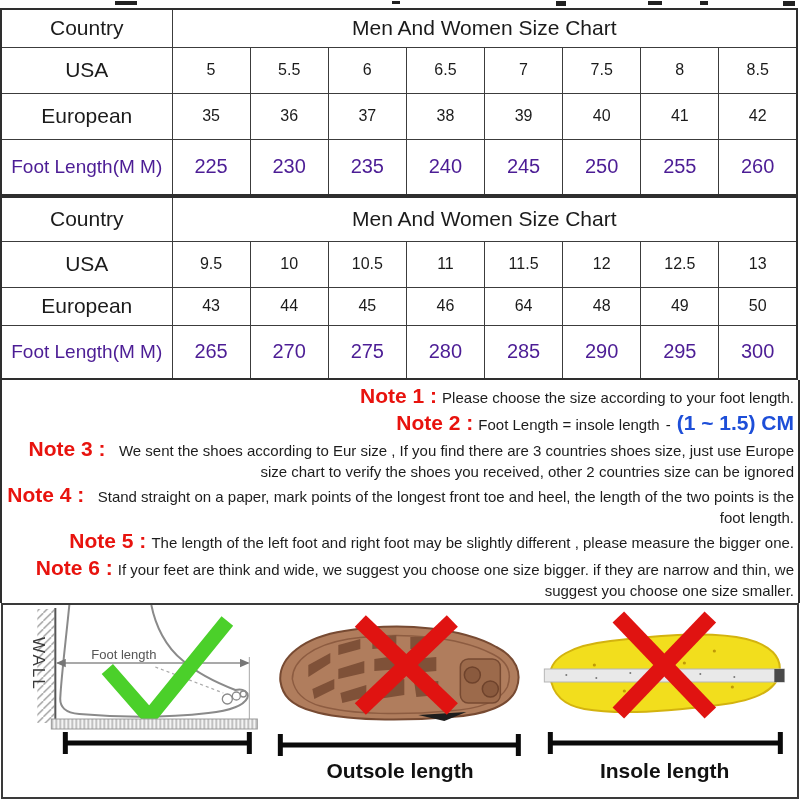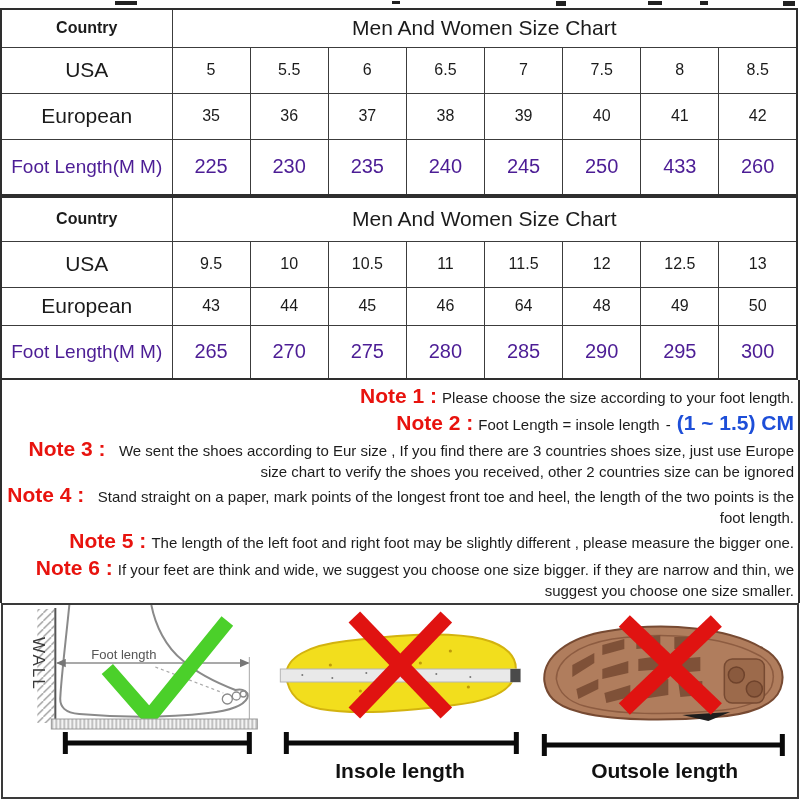--- a/index.html
+++ b/index.html
@@ -14,21 +14,21 @@
 
   
   table.size-table{
     border-collapse:collapse;table-layout:fixed;width:798px;
     border:2px solid #2e2e2e;flex:0 0 auto;
   }
   table.size-table td{
     border:1px solid #3c3c3c;text-align:center;vertical-align:middle;
     padding:0;overflow:hidden;white-space:nowrap;
   }
-  td.hdr-country{font-size:16px;font-weight:bold;}
+  td.hdr-country{font-size:21px;}
   td.hdr-title{font-size:21px;}
   tr.r-hdr1{height:38px;}
   tr.r-hdr2{height:44px;}
   tr.r-size{height:46px;margin-top:48px;}
   tr.r-euro1{height:46px;}
   tr.r-euro2{height:38px;}
   tr.r-foot1{height:56px;}
   tr.r-foot2{height:54px;}
   td.row-label{font-size:21px;}
   td.num{font-size:16px;}
@@ -108,21 +108,21 @@
     <td class="num">42</td>
   </tr>
   <tr class="r-foot1">
     <td class="foot-label">Foot Length(M M)</td>
     <td class="foot-num">225</td>
     <td class="foot-num">230</td>
     <td class="foot-num">235</td>
     <td class="foot-num">240</td>
     <td class="foot-num">245</td>
     <td class="foot-num">250</td>
-    <td class="foot-num">433</td>
+    <td class="foot-num">255</td>
     <td class="foot-num">260</td>
   </tr>
 </tbody>
   </table>
 
 <table class="size-table">
   <colgroup>
       <col style="width:171px">
       <col>
       <col>
@@ -234,49 +234,20 @@
       <rect x="48" y="114" width="206" height="10" fill="url(#ticks)"></rect>
 
       <line x1="62" y1="138" x2="246" y2="138" stroke="#0a0a0a" stroke-width="5"></line>
       <line x1="62" y1="127" x2="62" y2="149" stroke="#0a0a0a" stroke-width="5"></line>
       <line x1="246" y1="127" x2="246" y2="149" stroke="#0a0a0a" stroke-width="5"></line>
     </svg>
   </div>
 
   <div class="fig">
     <svg viewBox="0 0 264 152">
-      <path d="M18,72 C16,52 42,40 78,36 C130,30 180,26 214,34 C238,40 250,52 247,68 C244,86 222,96 186,100 C140,106 86,110 52,104 C30,100 20,88 18,72 Z" fill="#f2de1d" stroke="#d3b30f" stroke-width="2"></path>
-      <circle cx="120" cy="48" r="1.6" fill="#bf9a08"></circle>
-      <circle cx="152" cy="58" r="1.6" fill="#bf9a08"></circle>
-      <circle cx="182" cy="46" r="1.6" fill="#bf9a08"></circle>
-      <circle cx="92" cy="86" r="1.6" fill="#bf9a08"></circle>
-      <circle cx="200" cy="82" r="1.6" fill="#bf9a08"></circle>
-      <circle cx="62" cy="60" r="1.6" fill="#bf9a08"></circle>
-
-      <rect x="12" y="64" width="240" height="13" fill="#e9e9e9" stroke="#b5b5b5" stroke-width="1"></rect>
-      <rect x="242" y="64" width="10" height="13" fill="#4a4a4a"></rect>
-      <circle cx="34" cy="70" r="1" fill="#777"></circle>
-      <circle cx="64" cy="73" r="1" fill="#777"></circle>
-      <circle cx="98" cy="68" r="1" fill="#777"></circle>
-      <circle cx="134" cy="72" r="1" fill="#777"></circle>
-      <circle cx="168" cy="69" r="1" fill="#777"></circle>
-      <circle cx="202" cy="72" r="1" fill="#777"></circle>
-
-      <line x1="86" y1="12" x2="178" y2="108" stroke="#e01311" stroke-width="16"></line>
-      <line x1="178" y1="12" x2="86" y2="108" stroke="#e01311" stroke-width="16"></line>
-
-      <line x1="18" y1="138" x2="248" y2="138" stroke="#0a0a0a" stroke-width="5"></line>
-      <line x1="18" y1="127" x2="18" y2="149" stroke="#0a0a0a" stroke-width="5"></line>
-      <line x1="248" y1="127" x2="248" y2="149" stroke="#0a0a0a" stroke-width="5"></line>
-    </svg>
-    <div class="fig-caption">Insole length</div>
-  </div>
-
-  <div class="fig">
-    <svg viewBox="0 0 264 152">
       <path d="M12,76 C10,52 36,32 76,26 C136,16 196,24 228,42 C248,52 254,68 248,84 C242,100 218,110 182,112 C136,116 76,116 44,106 C22,100 14,90 12,76 Z" fill="#b07d5d" stroke="#774a32" stroke-width="2"></path>
       <path d="M24,74 C24,56 44,40 80,34 C134,26 190,32 222,48 C240,56 244,68 239,82 C232,96 212,104 180,106 C138,110 84,110 52,101 C34,96 26,86 24,74 Z" fill="none" stroke="#8d5c41" stroke-width="1.5"></path>
 
       <polygon points="40,60 62,48 62,58 40,72" fill="#7f5138"></polygon>
       <polygon points="44,84 66,74 66,84 46,94" fill="#7f5138"></polygon>
       <polygon points="70,40 92,34 92,44 70,50" fill="#7f5138"></polygon>
       <polygon points="70,64 96,56 96,68 70,74" fill="#7f5138"></polygon>
       <polygon points="72,88 98,80 98,92 74,98" fill="#7f5138"></polygon>
       <polygon points="104,34 128,30 128,42 104,44" fill="#7f5138"></polygon>
       <polygon points="106,54 134,50 134,64 106,66" fill="#7f5138"></polygon>
@@ -292,13 +263,42 @@
       <line x1="92" y1="16" x2="184" y2="104" stroke="#e01311" stroke-width="16"></line>
       <line x1="184" y1="16" x2="92" y2="104" stroke="#e01311" stroke-width="16"></line>
 
       <line x1="12" y1="140" x2="250" y2="140" stroke="#0a0a0a" stroke-width="5"></line>
       <line x1="12" y1="129" x2="12" y2="151" stroke="#0a0a0a" stroke-width="5"></line>
       <line x1="250" y1="129" x2="250" y2="151" stroke="#0a0a0a" stroke-width="5"></line>
     </svg>
     <div class="fig-caption">Outsole length</div>
   </div>
 
+  <div class="fig">
+    <svg viewBox="0 0 264 152">
+      <path d="M18,72 C16,52 42,40 78,36 C130,30 180,26 214,34 C238,40 250,52 247,68 C244,86 222,96 186,100 C140,106 86,110 52,104 C30,100 20,88 18,72 Z" fill="#f2de1d" stroke="#d3b30f" stroke-width="2"></path>
+      <circle cx="120" cy="48" r="1.6" fill="#bf9a08"></circle>
+      <circle cx="152" cy="58" r="1.6" fill="#bf9a08"></circle>
+      <circle cx="182" cy="46" r="1.6" fill="#bf9a08"></circle>
+      <circle cx="92" cy="86" r="1.6" fill="#bf9a08"></circle>
+      <circle cx="200" cy="82" r="1.6" fill="#bf9a08"></circle>
+      <circle cx="62" cy="60" r="1.6" fill="#bf9a08"></circle>
+
+      <rect x="12" y="64" width="240" height="13" fill="#e9e9e9" stroke="#b5b5b5" stroke-width="1"></rect>
+      <rect x="242" y="64" width="10" height="13" fill="#4a4a4a"></rect>
+      <circle cx="34" cy="70" r="1" fill="#777"></circle>
+      <circle cx="64" cy="73" r="1" fill="#777"></circle>
+      <circle cx="98" cy="68" r="1" fill="#777"></circle>
+      <circle cx="134" cy="72" r="1" fill="#777"></circle>
+      <circle cx="168" cy="69" r="1" fill="#777"></circle>
+      <circle cx="202" cy="72" r="1" fill="#777"></circle>
+
+      <line x1="86" y1="12" x2="178" y2="108" stroke="#e01311" stroke-width="16"></line>
+      <line x1="178" y1="12" x2="86" y2="108" stroke="#e01311" stroke-width="16"></line>
+
+      <line x1="18" y1="138" x2="248" y2="138" stroke="#0a0a0a" stroke-width="5"></line>
+      <line x1="18" y1="127" x2="18" y2="149" stroke="#0a0a0a" stroke-width="5"></line>
+      <line x1="248" y1="127" x2="248" y2="149" stroke="#0a0a0a" stroke-width="5"></line>
+    </svg>
+    <div class="fig-caption">Insole length</div>
+  </div>
+
 </div>
 
 </body></html>

